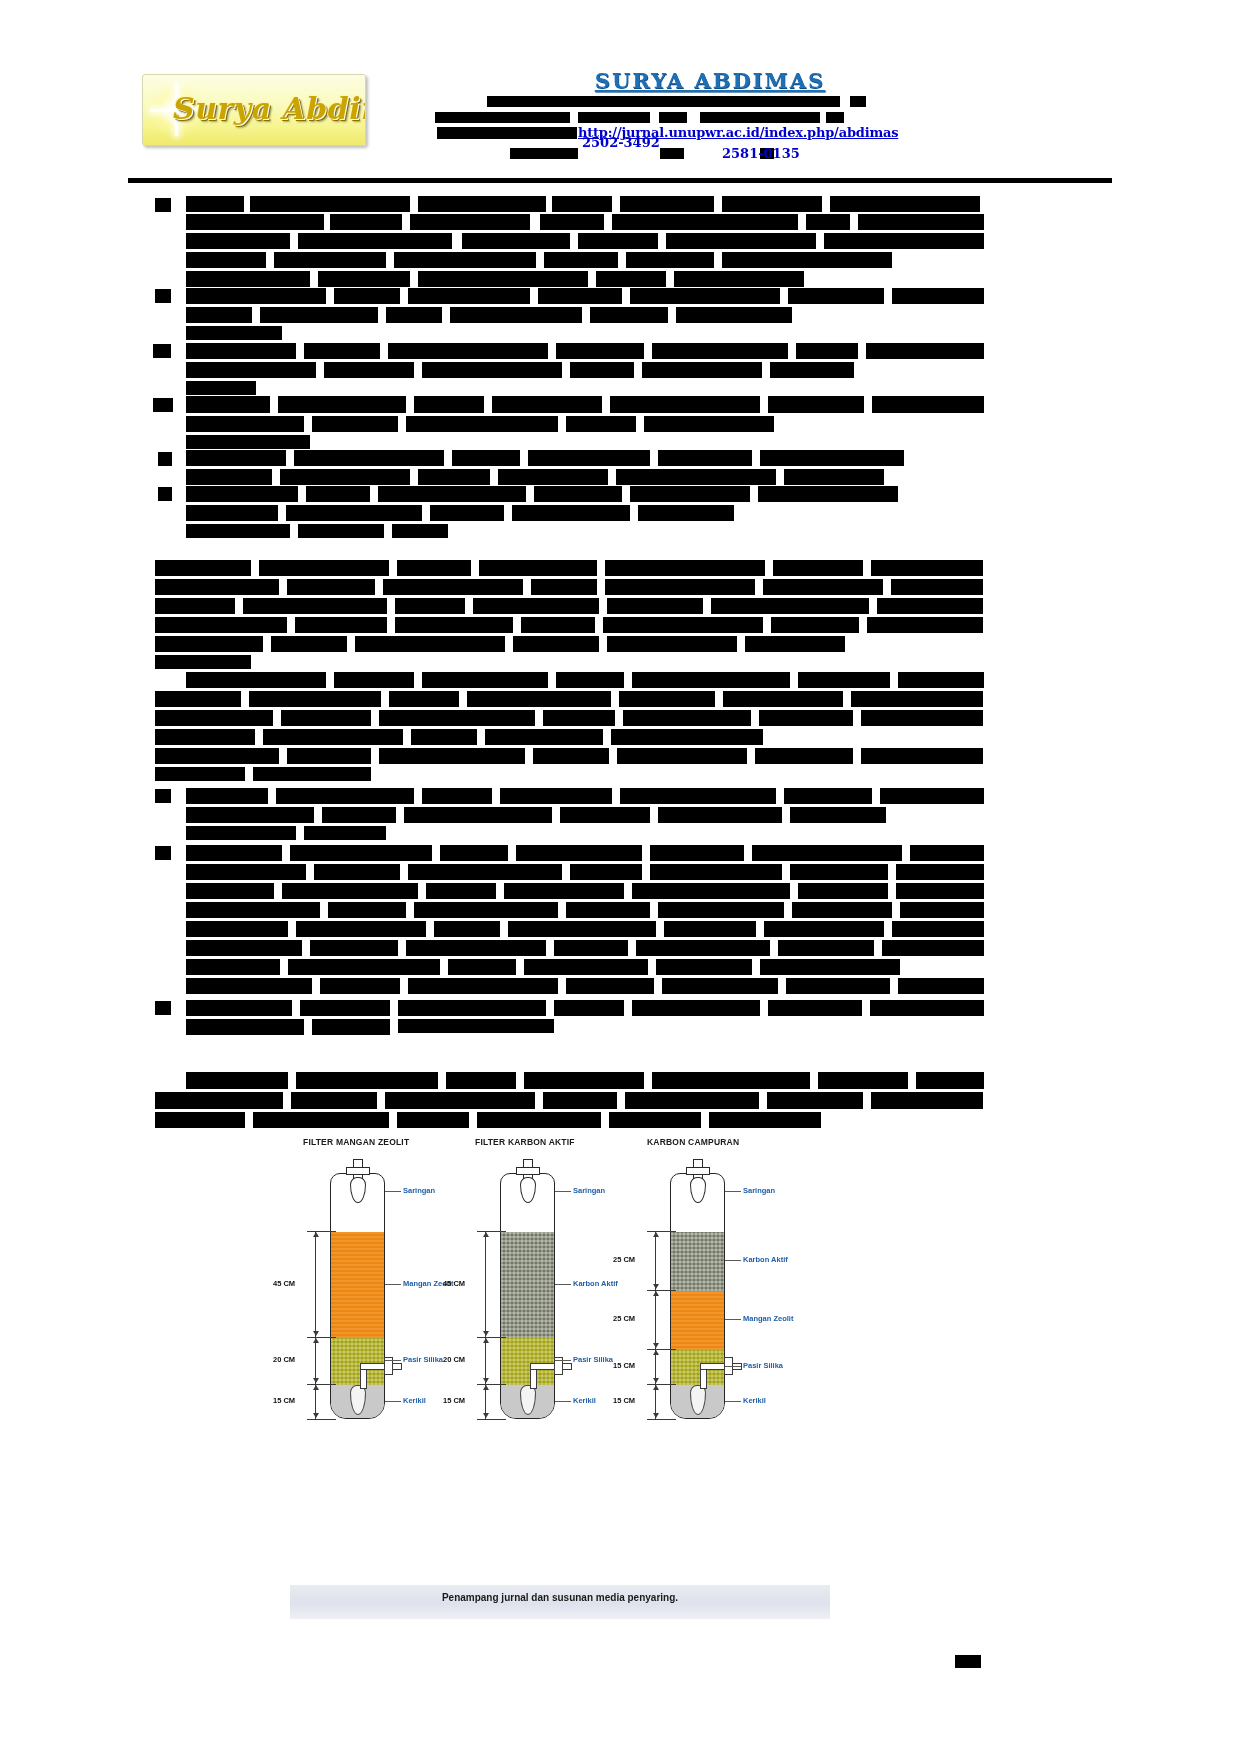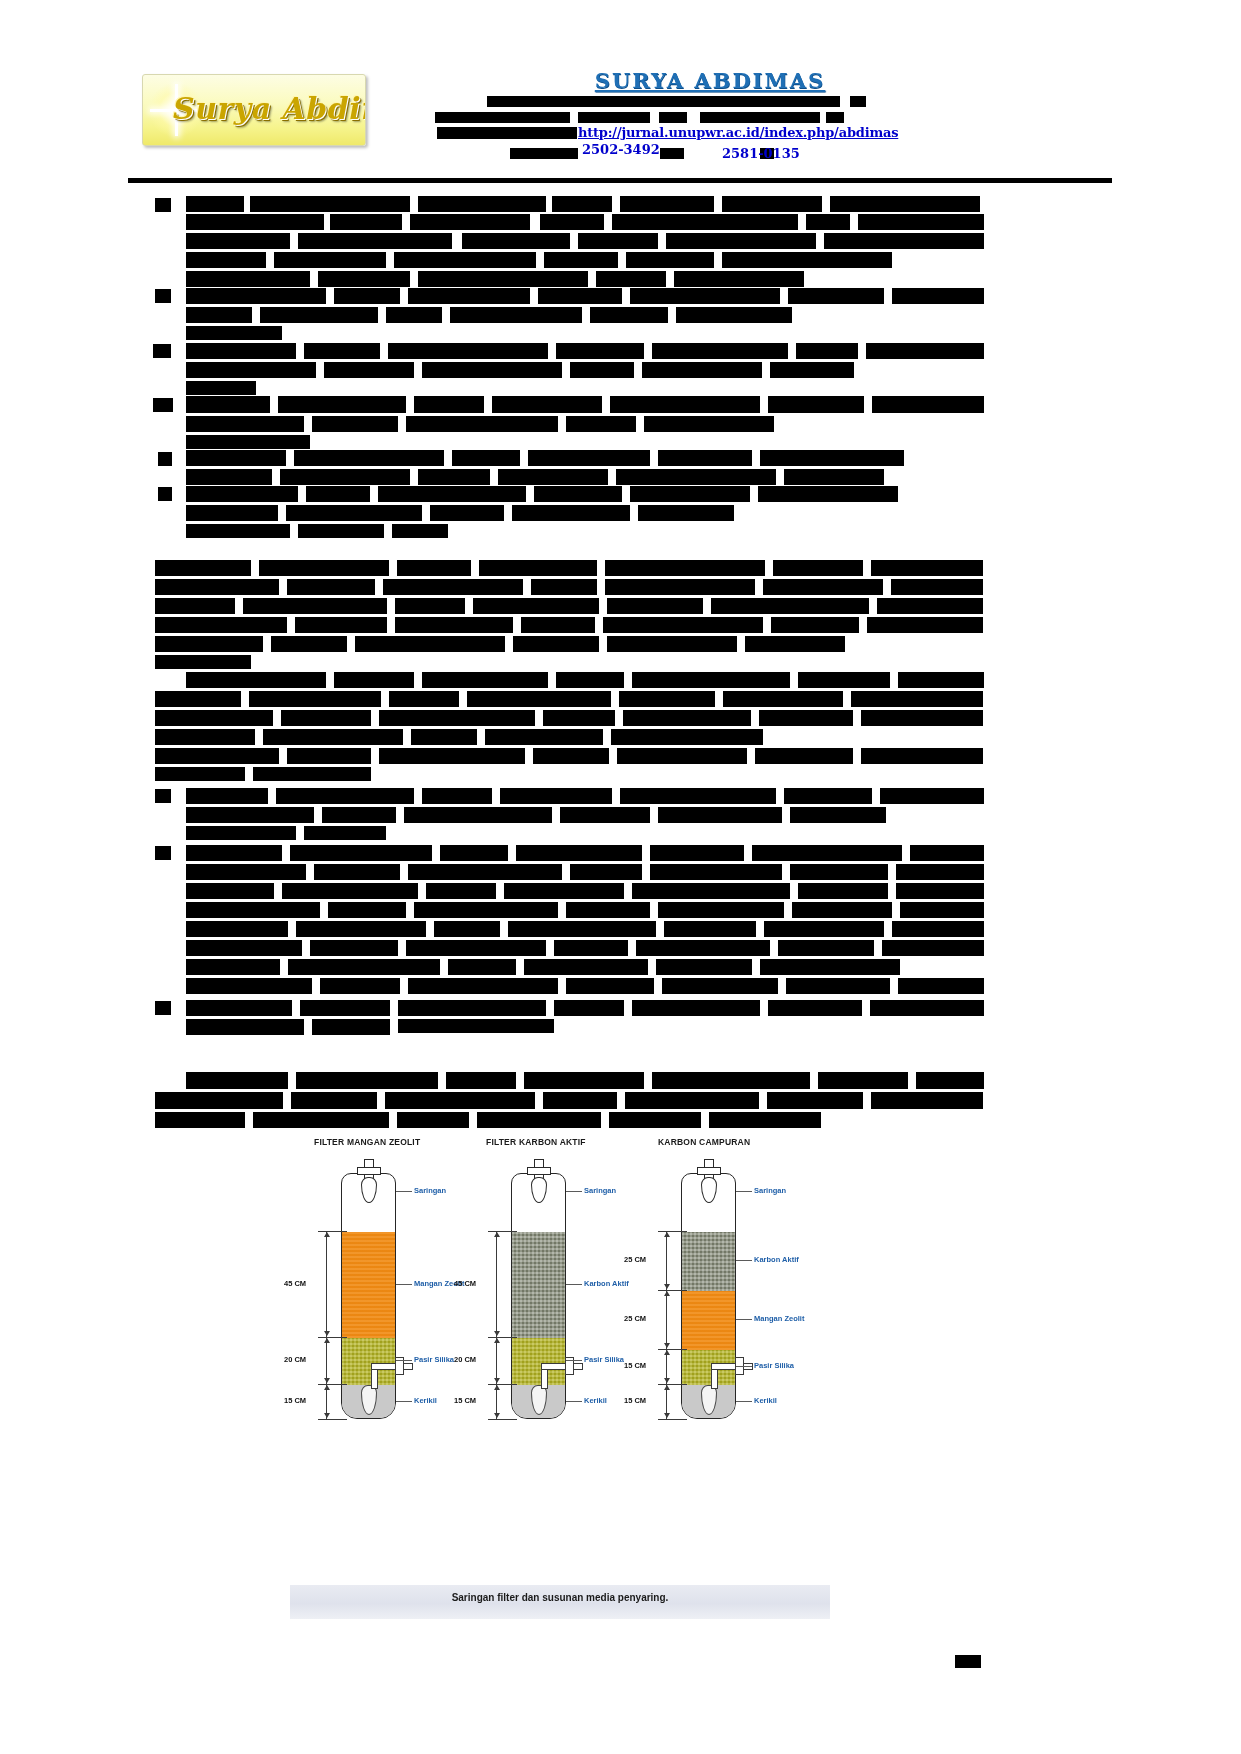--- a/index.html
+++ b/index.html
@@ -117,21 +117,21 @@
   .fig-frame {
     position: absolute;
     left: 290px; top: 1131px;
     width: 540px;
     height: 302px;
     background: #ffffff;
   }
 
   .fig-inner {
     position: absolute;
-    left: 296px; top: 1131px;
+    left: 285px; top: 1131px;
     width: 540px; height: 302px;
   }
 
   .col-title {
     position: absolute;
     font-family: "Liberation Sans", sans-serif;
     font-weight: bold;
     font-size: 8.5px;
     letter-spacing: 0.2px;
     color: #1a1a1a;
@@ -290,21 +290,21 @@
         <div class="redact" style="left: 826px; top: 112px; width: 18px; height: 11px;"></div>
         <div class="redact" style="left: 437px; top: 127px; width: 140px; height: 12px;"></div>
         <div class="redact" style="left: 510px; top: 148px; width: 68px; height: 11px;"></div>
         <div class="redact" style="left: 660px; top: 148px; width: 24px; height: 11px;"></div>
         <div class="redact" style="left: 760px; top: 148px; width: 14px; height: 11px;"></div>
       </div>
 
     <a class="hdr-url" href="#" style="position:absolute; left:578px; top:125px; font-family:'DejaVu Serif',serif; font-weight:bold;
               font-size:13px; color:#0000cc; text-decoration:underline; white-space:nowrap; letter-spacing:-0.2px;">http://jurnal.unupwr.ac.id/index.php/abdimas</a>
 
-    <div class="hdr-issn" style="position:absolute; left:582px; top:142px; font-family:'DejaVu Serif',serif; font-weight:bold;
+    <div class="hdr-issn" style="position:absolute; left:582px; top:135px; font-family:'DejaVu Serif',serif; font-weight:bold;
                 font-size:13px; color:#0000cc; white-space:nowrap;">2502-3492</div>
     <div class="hdr-issn" style="position:absolute; left:722px; top:146px; font-family:'DejaVu Serif',serif; font-weight:bold;
                 font-size:13px; color:#0000cc; white-space:nowrap;">2581-0135</div>
 
     <div class="hdr-rule"></div>
   </div>
 
   <div class="body-area">
     <div id="body-redactions">
         <div class="redact" style="left: 155px; top: 12px; width: 16px; height: 14px;"></div>
@@ -711,17 +711,17 @@
       <div class="dim-text" style="left: 328px; top: 230.125px;">15 CM</div>
       <div class="dim-line" style="left: 370px; top: 252.75px; height: 35.25px;"></div>
       <div class="dim-tick" style="left: 362px; top: 252.75px; width: 29px;"></div>
       <div class="dim-tick" style="left: 362px; top: 288px; width: 29px;"></div>
       <div class="arrow-up" style="left: 367.5px; top: 253.75px;"></div>
       <div class="arrow-down" style="left: 367.5px; top: 282px;"></div>
       <div class="dim-text" style="left: 328px; top: 265.375px;">15 CM</div>
     </div>
 
   <div class="fig-caption-bar"></div>
-  <div class="fig-caption">Saringan filter dan susunan media penyaring.</div>
+  <div class="fig-caption">Penampang jurnal dan susunan media penyaring.</div>
 
   <div class="footer-mark"></div>
 
 </div>
 
 </body></html>

